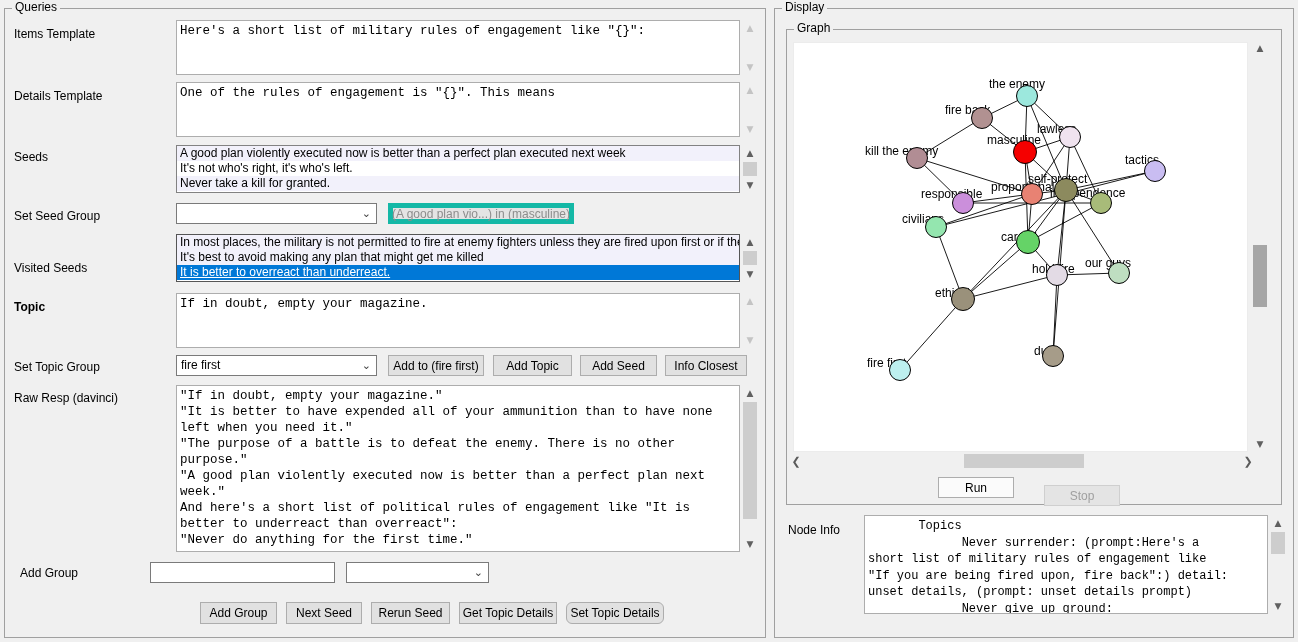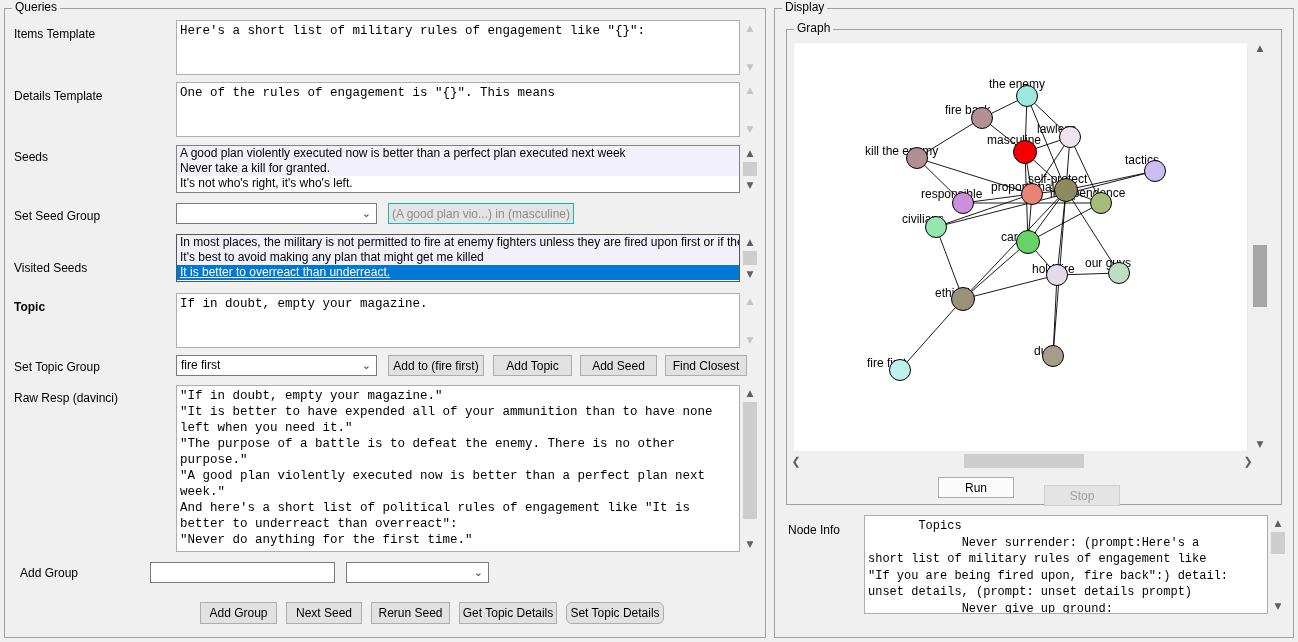--- a/index.html
+++ b/index.html
@@ -61,21 +61,21 @@
 
   
   .tinput{position:absolute;background:#fff;border:1px solid #7a7a7a;
     box-sizing:border-box;font-size:12px;padding:1px 3px;}
 
   
   .btn{position:absolute;background:#e1e1e1;border:1px solid #adadad;
     box-sizing:border-box;font-family:"Liberation Sans",sans-serif;font-size:12px;
     color:#000;display:flex;align-items:center;justify-content:center;
     white-space:nowrap;cursor:default;}
-  .btn.flat{background:#e4e4e4;border:1px solid #14b8a6;color:#8d8d8d;}
+  .btn.flat{background:#e4e4e4;border:5px solid #14b8a6;color:#8d8d8d;}
   .btn.light{background:#fbfbfb;border:1px solid #adadad;}
   .btn.disabled{background:#e4e4e4;border:1px solid #cfcfcf;color:#a0a0a0;}
 
   
   .canvas{position:absolute;background:#fff;border:1px solid #ececec;overflow:hidden;}
   .gnode{position:absolute;border-radius:50%;border:1px solid #000;box-sizing:border-box;}
   .glabel{position:absolute;font-size:12px;color:#000;white-space:nowrap;
     font-family:"Liberation Sans",sans-serif;}
   svg.edges{position:absolute;left:0;top:0;}
 </style>
@@ -98,22 +98,22 @@
   <span class="flabel" style="left:14px;top:89px;">Details Template</span>
   <div class="tarea" style="left:176px;top:82px;width:564px;height:55px;">One of the rules of engagement is "{}". This means</div>
   <div class="vsb" style="left:742px;top:82px;height:55px;">
     <div class="arrow up dim">▲</div>
     <div class="arrow down dim">▼</div>
   </div>
 
   <span class="flabel" style="left:14px;top:150px;">Seeds</span>
   <div class="listbox" id="seeds-list" style="left:176px;top:145px;width:564px;height:48px;">
       <div class="lrow alt">A good plan violently executed now is better than a perfect plan executed next week</div>
+      <div class="lrow">It's not who's right, it's who's left.</div>
       <div class="lrow alt">Never take a kill for granted.</div>
-      <div class="lrow">It's not who's right, it's who's left.</div>
     </div>
   <div class="vsb" style="left:742px;top:145px;height:48px;">
     <div class="arrow up">▲</div>
     <div class="thumb" style="top:17px;height:14px;"></div>
     <div class="arrow down">▼</div>
   </div>
 
   <span class="flabel" style="left:14px;top:209px;">Set Seed Group</span>
   <div class="combo" style="left:176px;top:203px;width:201px;height:21px;">
     <span class="ctext"></span>
@@ -141,21 +141,21 @@
   </div>
 
   <span class="flabel" style="left:14px;top:360px;">Set Topic Group</span>
   <div class="combo" style="left:176px;top:355px;width:201px;height:21px;">
     <span class="ctext">fire first</span>
     <span class="carrow">⌄</span>
   </div>
   <div class="btn" style="left:388px;top:355px;width:96px;height:21px;">Add to (fire first)</div>
   <div class="btn" style="left:493px;top:355px;width:79px;height:21px;">Add Topic</div>
   <div class="btn" style="left:580px;top:355px;width:77px;height:21px;">Add Seed</div>
-  <div class="btn" style="left:665px;top:355px;width:82px;height:21px;">Find Closest</div>
+  <div class="btn" style="left:665px;top:355px;width:82px;height:21px;">Info Closest</div>
 
   <span class="flabel" style="left:14px;top:391px;">Raw Resp (davinci)</span>
   <div class="tarea" style="left:176px;top:385px;width:564px;height:167px;">"If in doubt, empty your magazine."
 "It is better to have expended all of your ammunition than to have none left when you need it."
 "The purpose of a battle is to defeat the enemy. There is no other purpose."
 "A good plan violently executed now is better than a perfect plan next week."
 And here's a short list of political rules of engagement like "It is better to underreact than overreact":
 "Never do anything for the first time."</div>
   <div class="vsb" style="left:742px;top:385px;height:167px;">
     <div class="arrow up">▲</div>

